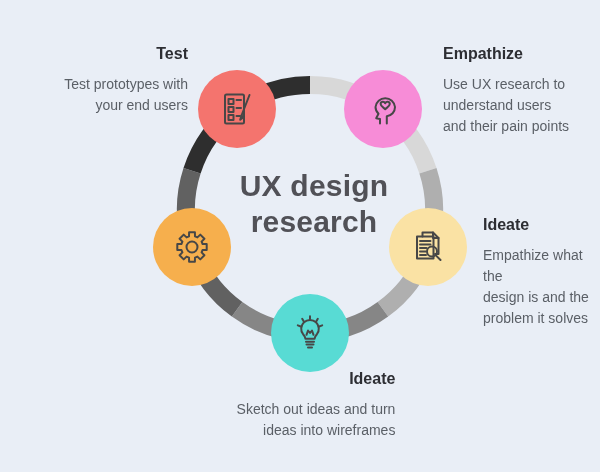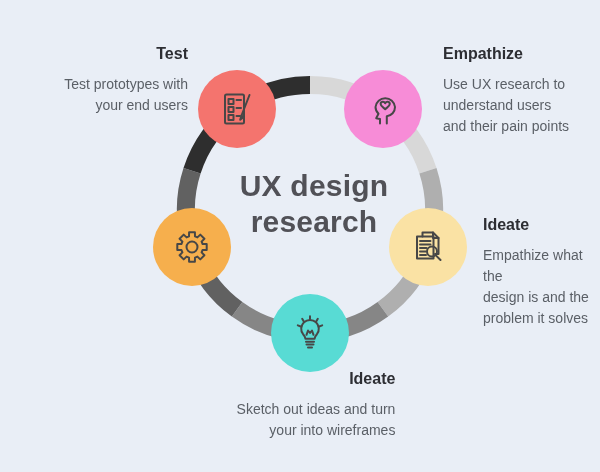--- a/index.html
+++ b/index.html
@@ -162,17 +162,17 @@
       <span class="line">design is and the</span>
       <span class="line">problem it solves</span>
     </p>
   </div>
 
 
   <div class="step-text align-center" style="left:316px; top:370px; transform:translateX(-50%); white-space:nowrap;">
     <h3>Ideate</h3>
     <p>
       <span class="line">Sketch out ideas and turn</span>
-      <span class="line">your into wireframes</span>
+      <span class="line">ideas into wireframes</span>
     </p>
   </div>
 
 </div>
 
 </body></html>

